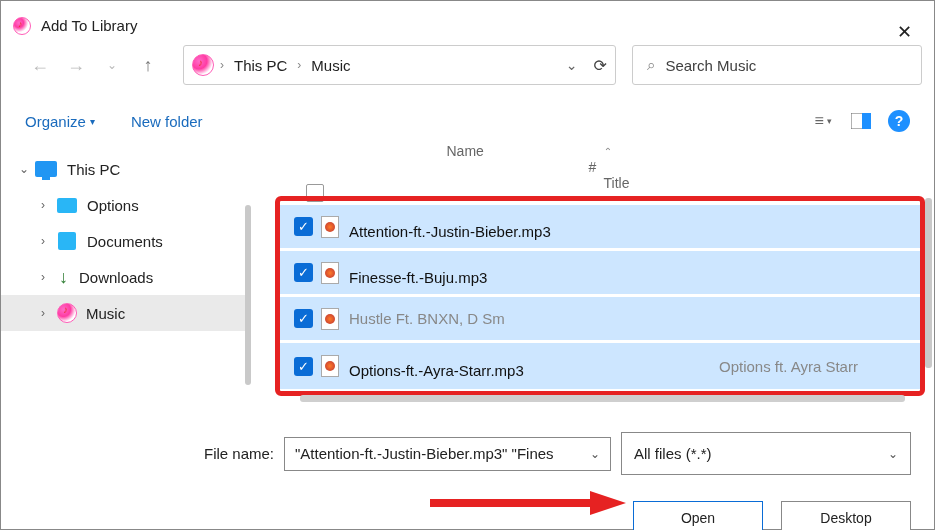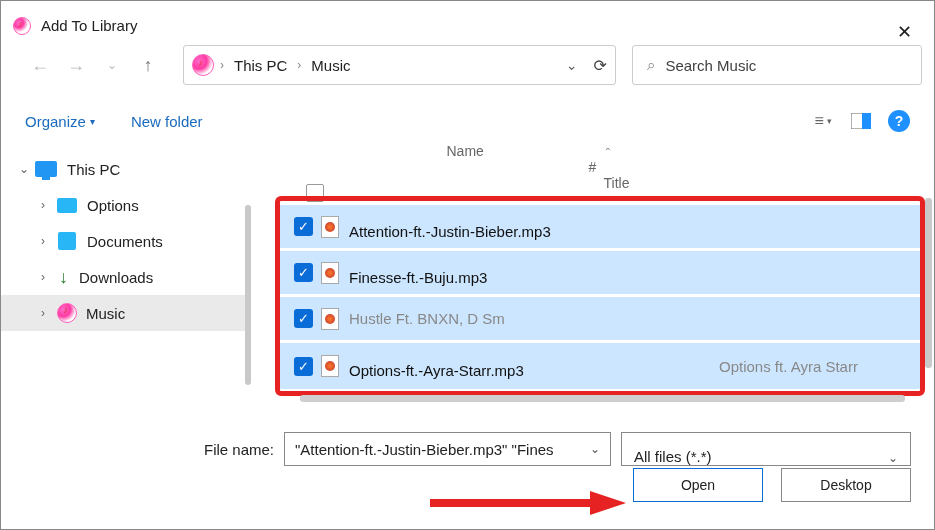--- a/index.html
+++ b/index.html
@@ -63,24 +63,24 @@
   .row:last-child{border-bottom:none;}
   .cb{width:19px;height:19px;background:#0a6cd6;border-radius:3px;display:flex;align-items:center;justify-content:center;color:#fff;font-size:13px;margin-right:8px;}
   .ficon{width:18px;height:22px;background:#fff;border:1px solid #aaa;position:relative;margin-right:10px;}
   .ficon::after{content:"";position:absolute;left:3px;top:5px;width:10px;height:10px;border-radius:50%;background:radial-gradient(circle,#ff7a29,#b33);}
   .fname{width:370px;font-size:15px;color:#111;margin-top:9px;}
   .ftitle{flex:1;font-size:15px;color:#888;}
   .scrollthumb-r{position:absolute;right:3px;top:198px;width:7px;height:170px;background:#c9c9c9;border-radius:3px;}
   .linebar{position:absolute;left:300px;right:30px;top:395px;height:7px;background:#cfcfcf;border-radius:3px;}
   
   .footer{position:absolute;left:0;right:0;top:432px;padding:0 24px;}
-  .fn-row{display:flex;align-items:center;gap:10px;margin-bottom:2px;}
+  .fn-row{display:flex;align-items:center;gap:10px;margin-bottom:26px;}
   .fn-label{text-align:right;font-size:15px;color:#222;width:250px;}
   .fn-input{flex:1;height:34px;border:1px solid #888;display:flex;align-items:center;padding:0 10px;font-size:15px;color:#222;justify-content:space-between;}
-  .fn-filter{width:290px;height:34px;border:1px solid #888;display:flex;align-items:flex-end;padding:0 12px;font-size:15px;color:#222;justify-content:space-between;}
+  .fn-filter{width:290px;height:43px;border:1px solid #888;display:flex;align-items:center;padding:0 12px;font-size:15px;color:#222;justify-content:space-between;}
   .btn-row{display:flex;justify-content:flex-end;gap:18px;align-items:center;}
   .btn{width:130px;height:34px;border:1px solid #888;display:flex;align-items:center;justify-content:center;font-size:14px;color:#222;background:#fff;}
   .btn.primary{border:1.5px solid #0a6cd6;}
   
   .arrow{position:absolute;left:430px;top:491px;width:196px;height:24px;pointer-events:none;}
 </style>
 </head>
 <body>
 
 <div class="titlebar">

